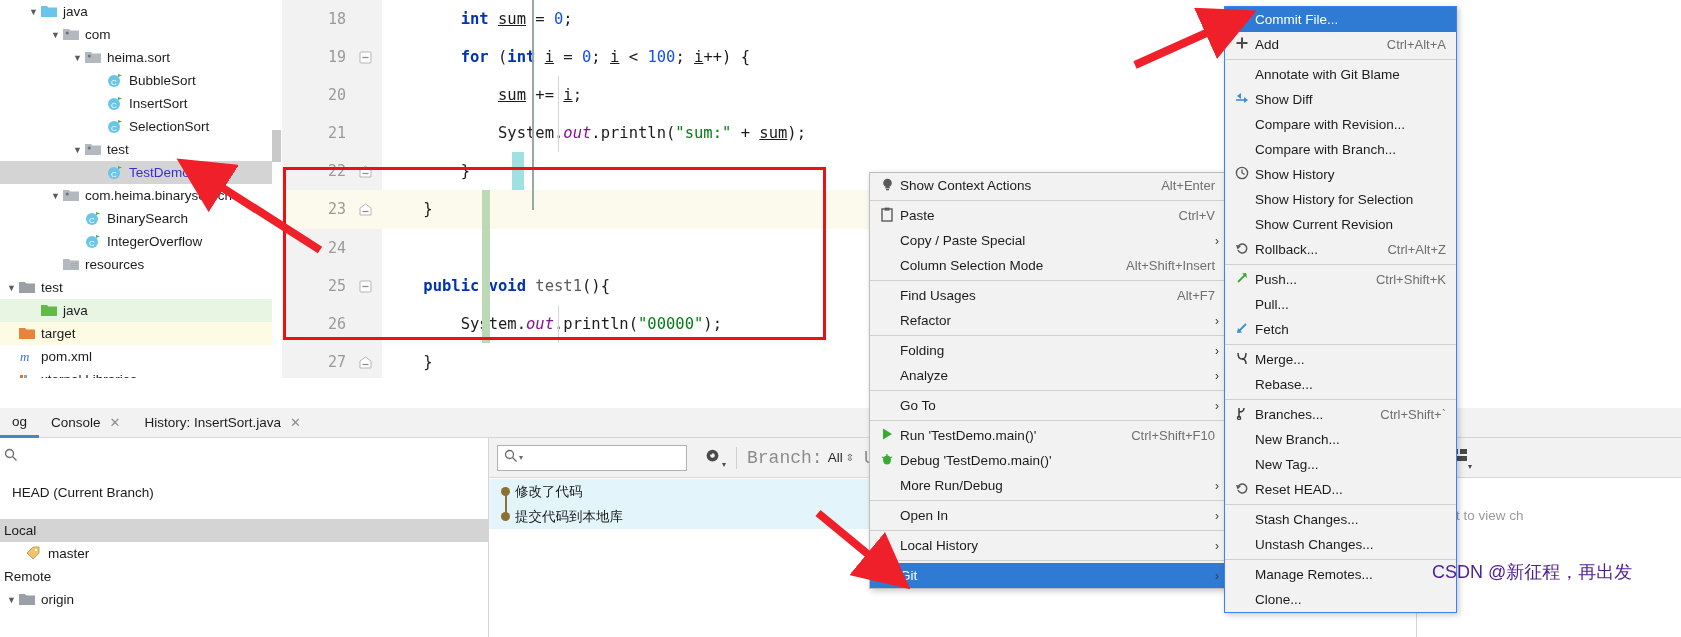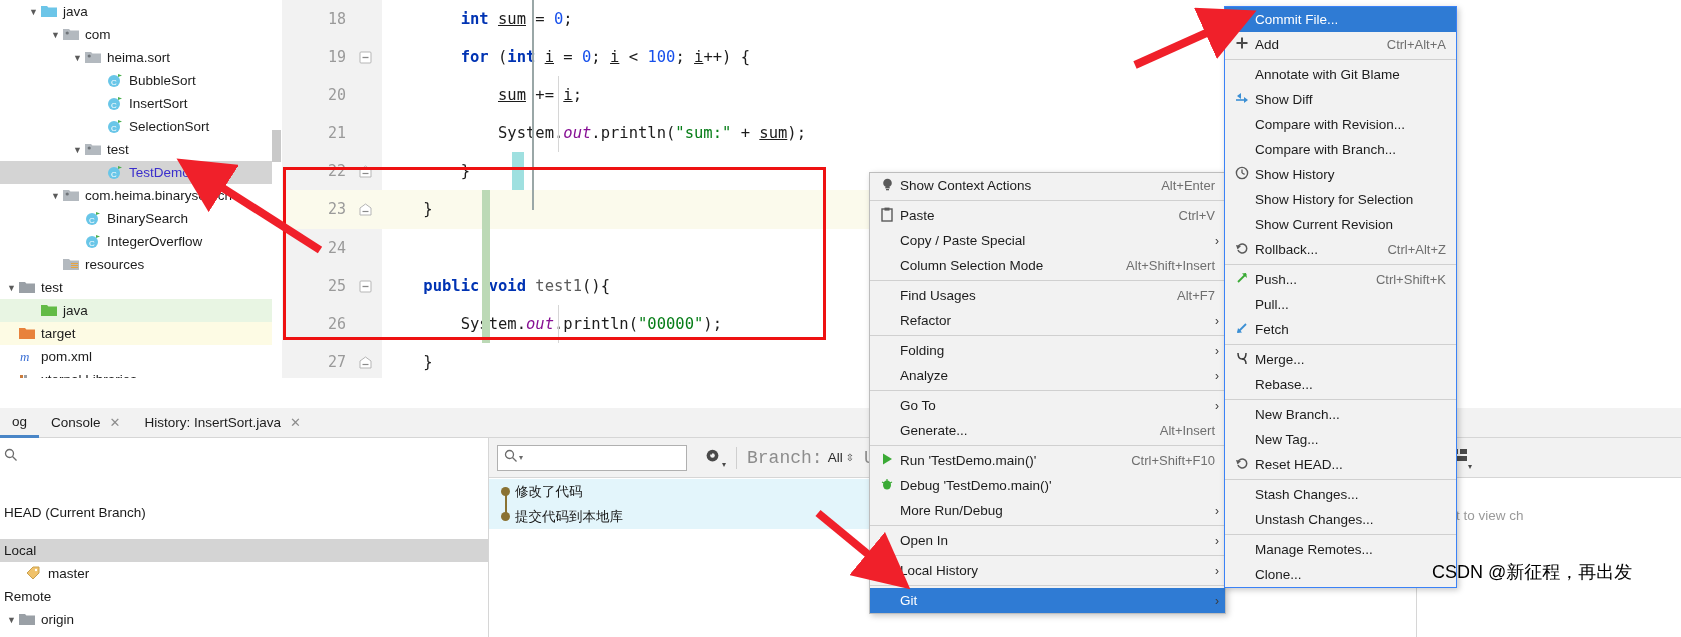--- a/index.html
+++ b/index.html
@@ -152,21 +152,21 @@
     background:#f2f2f2; border:1px solid #3b82f6;
     box-shadow: 2px 2px 6px rgba(0,0,0,.22); z-index:60;
   }
   #git-menu .mi { height:25px; }
 
   
   .arrow-svg { position:absolute; z-index:80; pointer-events:none; }
 
   
   #watermark {
-    position:absolute; left:1432px; top:560px; color:#000000; font-size:18px;
+    position:absolute; left:1432px; top:560px; color:#4c1d95; font-size:18px;
     z-index:70; white-space:nowrap;
   }
   
   #ext-lib-row { position:absolute; left:0; top:378px; width:1681px; height:22px; background:#ffffff;}
 </style>
 </head>
 <body>
 
 <div id="root">
 
@@ -428,21 +428,21 @@
           <span>History: InsertSort.java</span>
           <span class="x">✕</span>
         </div>
       </div>
 
     <div id="left-tree-pane">
         <div style="height: 43px;"><span style="display:inline-block;margin:10px 0 0 4px;"><svg width="14" height="14" viewBox="0 0 14 14">
               <circle cx="5.5" cy="5.5" r="4" fill="none" stroke="#6b6b6b" stroke-width="1.3"></circle>
               <line x1="8.5" y1="8.5" x2="12.5" y2="12.5" stroke="#6b6b6b" stroke-width="1.3"></line>
             </svg></span></div>
-        <div class="gt-row" style="padding-left: 4px; margin-top: 20px;">
+        <div class="gt-row" style="padding-left: 12px;">
           <span>HEAD (Current Branch)</span>
         </div>
         <div class="gt-row sel" style="padding-left: 4px; margin-top: 15px;">
           <span>Local</span>
         </div>
         <div class="gt-row" style="padding-left: 26px;">
           <span class="ic">
             <svg width="15" height="14" viewBox="0 0 15 14">
               <path d="M1 7 L7 1 h6 v6 l-6 6z" fill="#f0c26b" stroke="#c9a04f" stroke-width="1"></path>
               <circle cx="10" cy="4" r="1.2" fill="#fff"></circle>
@@ -583,25 +583,20 @@
         <span class="msc"></span>
         <span class="marrow">›</span>
       </div>
       <div class="msep"></div>
       <div class="mi">
         <span class="mico"></span>
         <span class="mlabel">Go To</span>
         <span class="msc"></span>
         <span class="marrow">›</span>
       </div>
-      <div class="mi">
-        <span class="mico"></span>
-        <span class="mlabel">Generate...</span>
-        <span class="msc">Alt+Insert</span>
-      </div>
       <div class="msep"></div>
       <div class="mi">
         <span class="mico"><svg width="14" height="14" viewBox="0 0 14 14">
             <polygon points="3,1.5 12,7 3,12.5" fill="#3aaa35"></polygon>
           </svg></span>
         <span class="mlabel">Run 'TestDemo.main()'</span>
         <span class="msc">Ctrl+Shift+F10</span>
       </div>
       <div class="mi">
         <span class="mico"><svg width="14" height="14" viewBox="0 0 14 14">
@@ -738,20 +733,29 @@
           </svg></span>
         <span class="mlabel">Merge...</span>
         <span class="msc"></span>
       </div>
       <div class="mi">
         <span class="mico"></span>
         <span class="mlabel">Rebase...</span>
         <span class="msc"></span>
       </div>
       <div class="msep"></div>
+      <div class="mi">
+        <span class="mico"><svg width="12" height="14" viewBox="0 0 12 14">
+            <line x1="3" y1="2" x2="3" y2="12" stroke="#3a3a3a" stroke-width="1.5"></line>
+            <path d="M3 6 Q8 6 8 2" fill="none" stroke="#3a3a3a" stroke-width="1.5"></path>
+            <circle cx="3" cy="12" r="1.6" fill="none" stroke="#3a3a3a" stroke-width="1.3"></circle>
+          </svg></span>
+        <span class="mlabel">Branches...</span>
+        <span class="msc">Ctrl+Shift+`</span>
+      </div>
       <div class="mi">
         <span class="mico"></span>
         <span class="mlabel">New Branch...</span>
         <span class="msc"></span>
       </div>
       <div class="mi">
         <span class="mico"></span>
         <span class="mlabel">New Tag...</span>
         <span class="msc"></span>
       </div>

